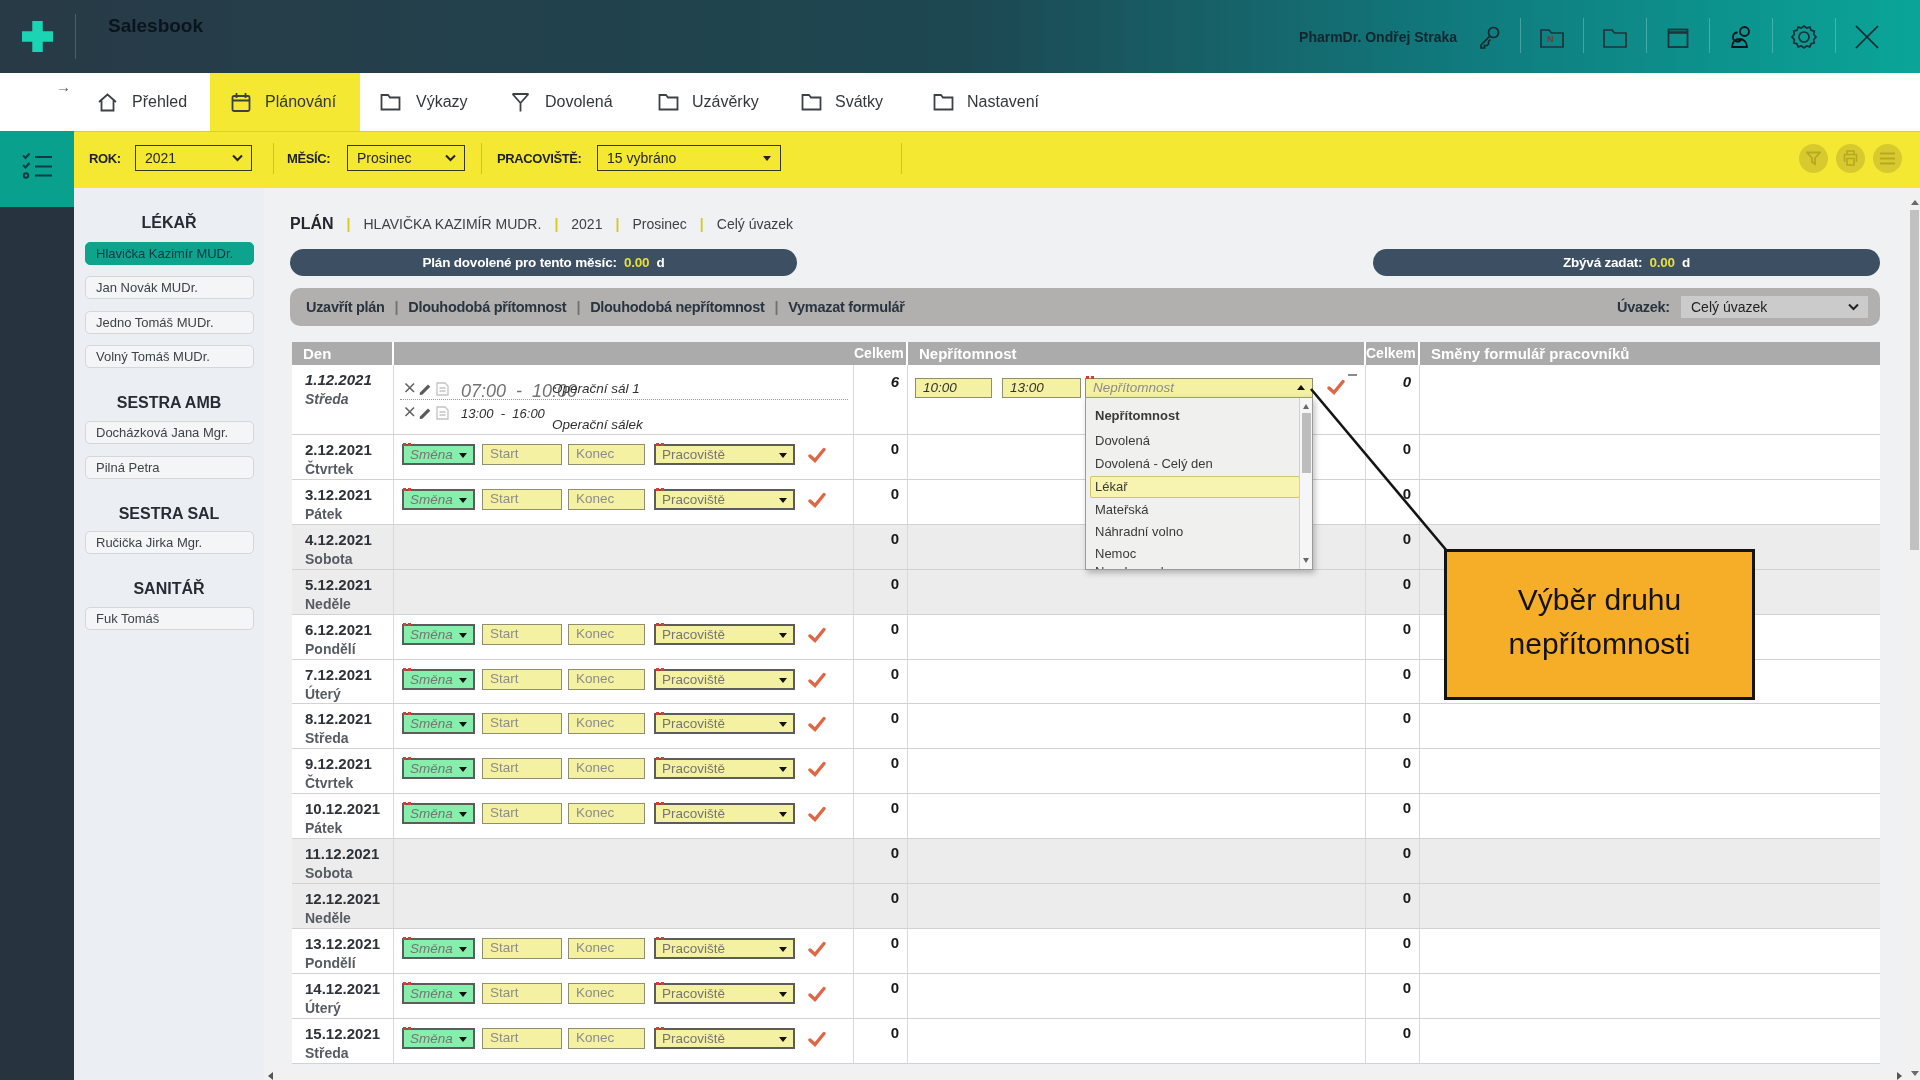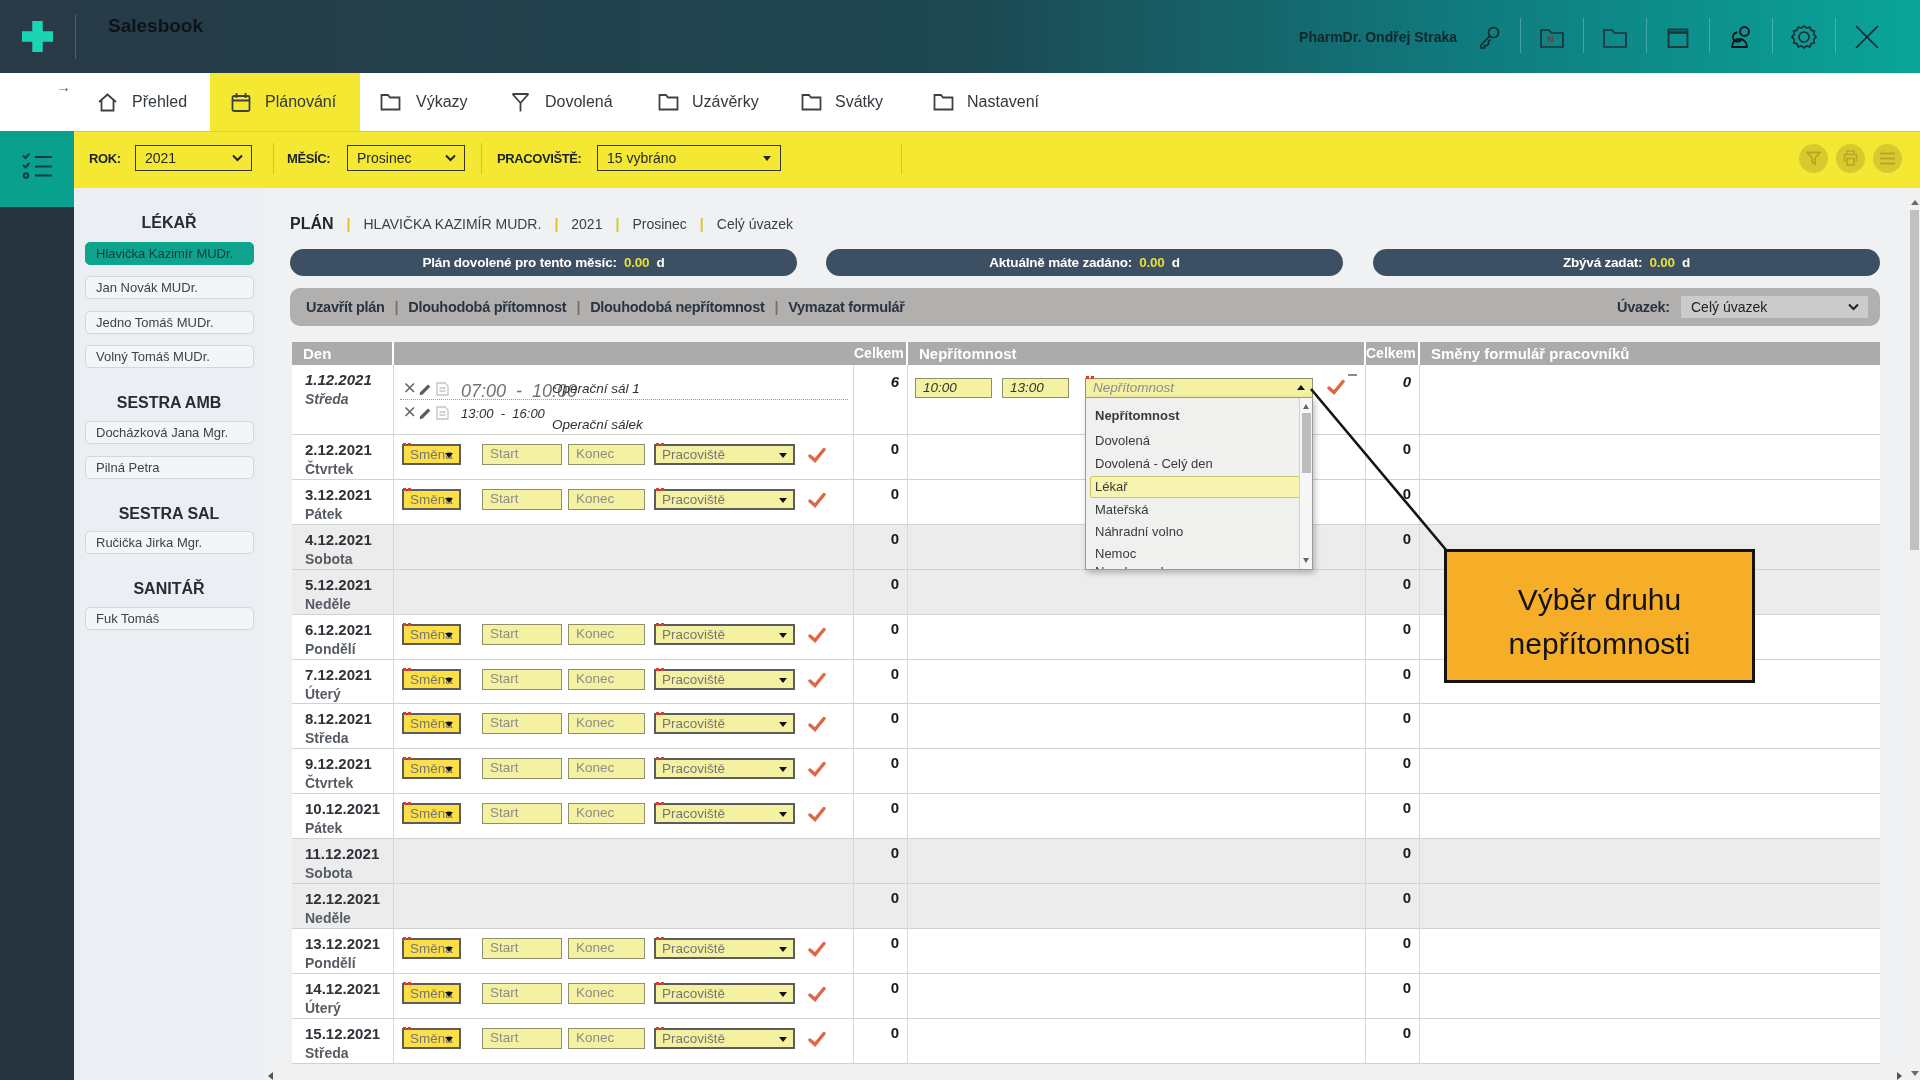--- a/index.html
+++ b/index.html
@@ -68,40 +68,40 @@
   .thead { position:relative; height:23px; background:#ababab; }
   .thead .hc { position:absolute; top:0; height:23px; font-size:15px; font-weight:bold; color:#fff;
      line-height:23px; border-right:2px solid #fff; }
   .trow { position:relative; border-bottom:1px solid #d2d2d2; background:#fff; }
   .trow.wk { background:#ececec; }
   .cell { position:absolute; top:0; height:100%; border-right:1px solid #d9d9d9; }
   .date1 { font-size:15px; font-weight:bold; color:#2e3339; padding:6px 0 0 13px; line-height:18px; }
   .date2 { font-size:14px; font-weight:bold; color:#565c63; padding:1px 0 0 13px; line-height:18px; }
   .num { font-size:15px; font-weight:bold; color:#17191c; text-align:right; padding:5px 8px 0 0; }
 
-  .sel-gray { position:absolute; width:59px; height:21px; background:#fde047; border:2px solid #5c5c5c;
-     font-size:13.5px; color:#757575; line-height:18px; padding-left:6px; }
+  .sel-gray { position:absolute; width:73px; height:21px; background:#86efac; border:2px solid #5c5c5c;
+     font-size:13.5px; color:#757575; line-height:18px; padding-left:6px;font-style:italic; }
   .sel-yel { position:absolute; height:21px; background:#f5f1a2; border:2px solid #5c5c5c;
      font-size:13.5px; color:#757575; line-height:18px; padding-left:6px; }
   .inp-yel { position:absolute; height:21px; background:#f5f1a2; border:1px solid #8f8e6d;
      font-size:13.5px; color:#8c8c8c; line-height:18px; padding-left:7px; }
   .tri { position:absolute; width:0; height:0; border-left:4px solid transparent; border-right:4px solid transparent; }
   .tri.down { border-top:5px solid #111; }
   .tri.up { border-bottom:5px solid #111; }
   .reddots { position:absolute; width:9px; height:3px; z-index:3; }
   .reddots:before, .reddots:after { content:""; position:absolute; top:0; width:3px; height:3px; background:#e0392e; }
   .reddots:before { left:0; } .reddots:after { left:5px; }
 
   
   #ddpanel { left:1085px; top:397px; width:228px; height:173px; background:#f0f0ef;
      border:1px solid #9a9a9a; overflow:hidden; z-index:6; box-shadow:2px 3px 6px rgba(0,0,0,0.25); }
   .dd-item { position:absolute; left:9px; font-size:13px; color:#3a3a3a; white-space:nowrap; }
 
   
-  #callout { left:1444px; top:549px; width:311px; height:134px; background:#f6ae28;
+  #callout { left:1444px; top:549px; width:311px; height:151px; background:#f6ae28;
      border:3px solid #141414; text-align:center; font-size:30px; color:#131313;
      line-height:44px; padding-top:26px; z-index:7; }
 
   
   #vsb { left:1908px; top:188px; width:12px; height:892px; background:#f1f1f1; z-index:9; }
   #vsb-thumb { position:absolute; left:1.5px; top:22px; width:9px; height:340px; background:#c1c1c1; }
   #hsb { left:264px; top:1068px; width:1644px; height:12px; background:#f1f1f1; z-index:9; }
 </style>
 </head>
 <body>
@@ -252,21 +252,20 @@
   <div class="sb-btn abs" style="top:456px;">Pilná Petra</div>
   <div class="sb-header abs" style="left:74px; top:505px;">SESTRA SAL</div>
   <div class="sb-btn abs" style="top:531px;">Ručička Jirka Mgr.</div>
   <div class="sb-header abs" style="left:74px; top:580px;">SANITÁŘ</div>
   <div class="sb-btn abs" style="top:607px;">Fuk Tomáš</div>
 
   <div class="abs" id="content"></div>
   <div class="abs" id="breadcrumb"><b>PLÁN</b><span class="sep">|</span>HLAVIČKA KAZIMÍR MUDR.<span class="sep">|</span>2021<span class="sep">|</span>Prosinec<span class="sep">|</span>Celý úvazek</div>
 
   <div class="pill abs" style="left:290px; width:507px;">Plán dovolené pro tento měsíc: &nbsp;<span class="y">0.00</span>&nbsp; d</div>
-  <div class="pill abs" style="left:826px; width:517px;">Aktuálně máte zadáno: &nbsp;<span class="y">0.00</span>&nbsp; d</div>
   <div class="pill abs" style="left:1373px; width:507px;">Zbývá zadat: &nbsp;<span class="y">0.00</span>&nbsp; d</div>
 
   <div class="abs" id="graybar">
     <div class="links">Uzavřít plán<span class="sep">|</span>Dlouhodobá přítomnost<span class="sep">|</span>Dlouhodobá nepřítomnost<span class="sep">|</span>Vymazat formulář</div>
     <div id="uvazek-label">Úvazek:</div>
     <div id="uvazek-select">Celý úvazek
       <svg style="position:absolute;right:9px;top:7px" width="11" height="8" viewBox="0 0 11 8" fill="none" stroke="#222" stroke-width="2">
           <path d="M1 1.5 L5.5 6 L10 1.5"></path>
         </svg>
     </div>
@@ -304,21 +303,21 @@
             </g>
           </svg>
           <div style="position:absolute;left:67px;top:16px;font-size:18px;color:#737373;text-align:right;">07:00&nbsp; -&nbsp; 10:00</div>
           <div style="position:absolute;left:158px;top:16px;font-size:13.5px;color:#2f2f2f;">Operační sál 1</div>
           <div style="position:absolute;left:67px;top:41px;font-size:13px;color:#2f2f2f;">13:00&nbsp; -&nbsp; 16:00</div>
           <div style="position:absolute;left:158px;top:41px;font-size:13.5px;color:#2f2f2f;margin-top:11px;">Operační sálek</div>
         </div>
         <div class="cell num" style="left: 562px; width: 54px; padding-top: 8px;">6</div>
         <div class="cell" style="left: 616px; width: 458px;">
           <div class="inp-yel" style="left:7px;top:13px;width:77px;height:20px;color:#33332f;">10:00</div>
-          <div class="inp-yel" style="left:94px;top:13px;width:67px;height:20px;color:#33332f;">13:00</div>
+          <div class="inp-yel" style="left:94px;top:13px;width:79px;height:20px;color:#33332f;">13:00</div>
           <div class="inp-yel" style="left:177px;top:13px;width:228px;height:20px;">Nepřítomnost<div class="tri up" style="right:7px;top:6px;"></div></div>
           <div class="reddots" style="left:178px;top:11px"></div>
           <svg style="position:absolute;left:419px;top:14px" width="18" height="17" viewBox="0 0 18 17" fill="none" stroke="#df6746" stroke-width="3.4" stroke-linecap="round">
             <path d="M2 9 L7 13.5 L16 2.5"></path>
           </svg>
           <div style="position:absolute;left:440px;top:9px;width:9px;height:2px;background:#8a8a8a;"></div>
         </div>
         <div class="cell num" style="left: 1074px; width: 54px; padding-top: 8px;">0</div>
         <div class="cell" style="left: 1128px; width: 460px; border-right: none;"></div>
       </div>

